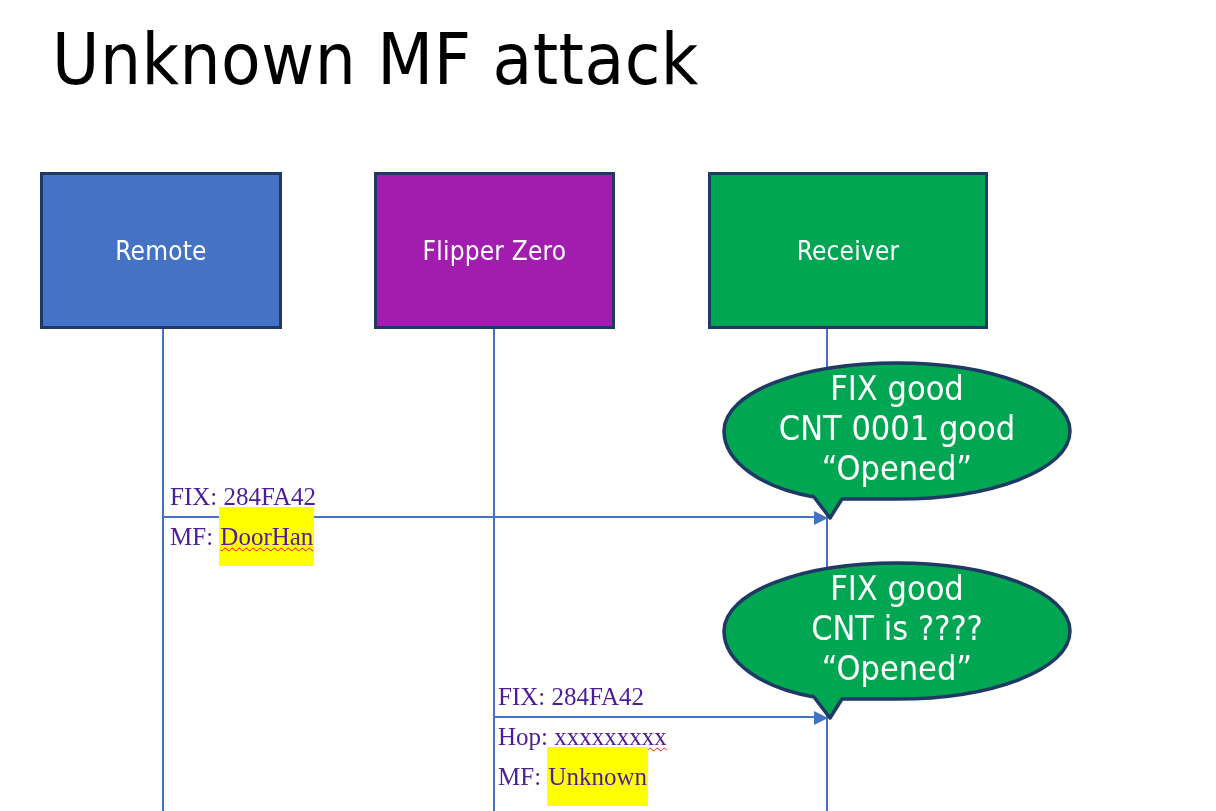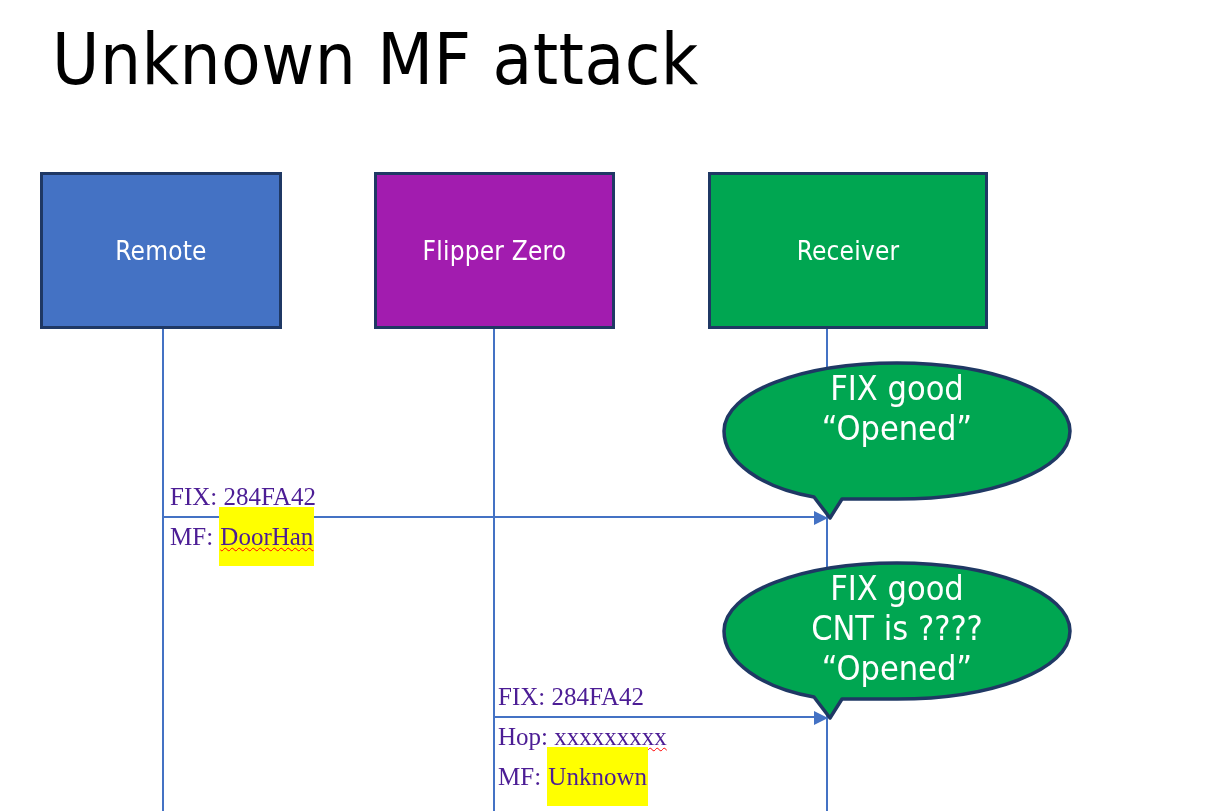--- a/index.html
+++ b/index.html
@@ -190,20 +190,21 @@
                C 270 2 348 31 348 70
                C 348 109 270 138 175 138
                L 120 138
                L 108 157
                L 92 136
                C 40 127 2 101 2 70
                C 2 31 80 2 175 2 Z" fill="#00A651" stroke="#1F3864" stroke-width="3.5" stroke-linejoin="round"></path>
     </svg>
     <div class="callout-text">
       <span class="callout-line">FIX good</span>
+      <span class="callout-line">CNT 0001 good</span>
       <span class="callout-line">“Opened”</span>
     </div>
   </div>
 
   <div class="callout" id="callout-2">
     <svg width="350" height="160" viewBox="0 0 350 160" aria-hidden="true">
       <path d="M 175 2
                C 270 2 348 31 348 70
                C 348 109 270 138 175 138
                L 120 138

